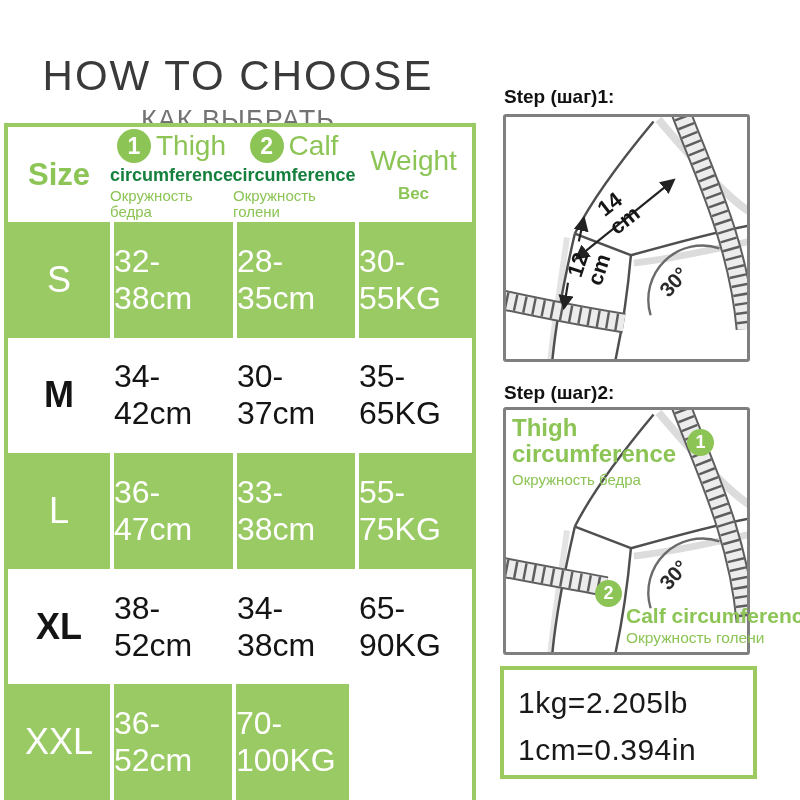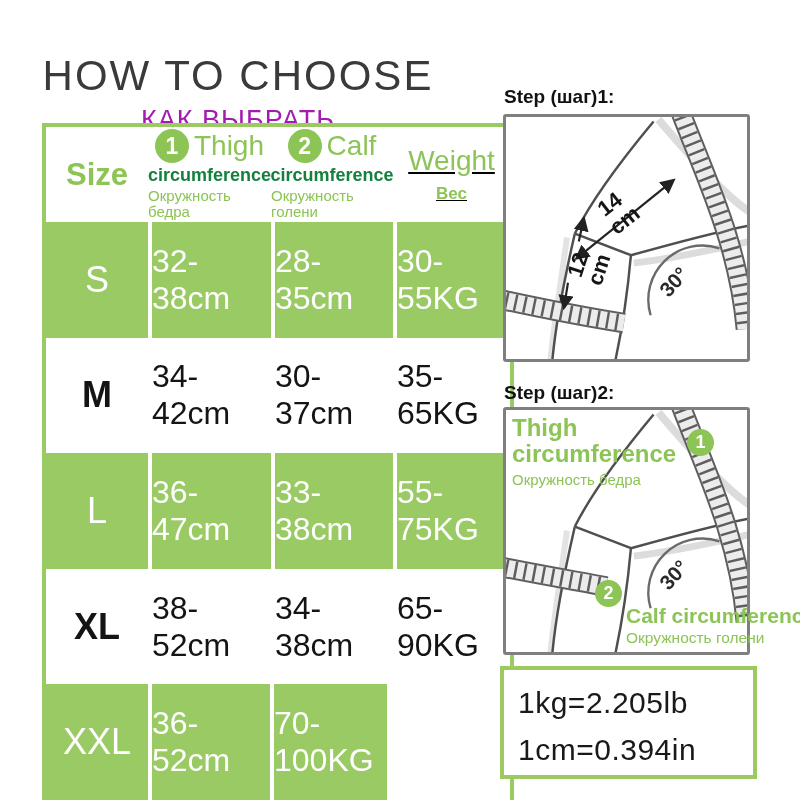--- a/index.html
+++ b/index.html
@@ -2,30 +2,30 @@
 <html><head>
 <meta charset="utf-8">
 <style>
   html,body{margin:0;padding:0;background:#fff;}
   .page{position:relative;width:800px;height:800px;background:#fff;overflow:hidden;
         font-family:"Liberation Sans",sans-serif;}
 
   
   .title-wrap{position:absolute;left:0;top:20px;width:476px;text-align:center;margin-top:32px;}
   .title{font-size:42px;color:#3a3a3a;letter-spacing:2px;font-weight:400;}
-  .subtitle{font-size:27px;color:#a21caf;letter-spacing:1px;margin-top:5px;font-weight:400;}
+  .subtitle{font-size:27px;color:#737373;letter-spacing:1px;margin-top:5px;font-weight:400;}
 
   
   .table{position:absolute;left:4px;top:123px;width:472px;height:677px;box-sizing:border-box;
          border-left:4px solid #9aca64;border-right:4px solid #9aca64;
-         display:flex;flex-direction:column;margin-left:38px;}
+         display:flex;flex-direction:column;}
   .thead{height:99px;box-sizing:border-box;border-top:4px solid #9aca64;background:#fff;
          display:flex;align-items:stretch;}
   .hcell{display:flex;flex-direction:column;align-items:center;justify-content:center;}
-  .thead .c0{width:102px;}.thead .c1{width:123px;}.thead .c2{width:122px;}.thead .c3{width:117px;text-decoration:underline;}
+  .thead .c0{width:102px;}.thead .c1{width:123px;}.thead .c2{width:122px;}.thead .c3{width:117px;}
   .size-h{color:#8cc455;font-weight:bold;font-size:31px;}
   .hl1{display:flex;align-items:center;gap:5px;color:#8cc455;font-size:28px;line-height:1;}
   .badge{width:34px;height:34px;border-radius:50%;background:#8cc455;color:#fff;font-weight:bold;
          font-size:23px;display:flex;align-items:center;justify-content:center;flex:0 0 auto;}
   .hl2{color:#15803d;font-weight:bold;font-size:18px;margin-top:3px;line-height:1.05;}
   .hl3{color:#8cc455;font-size:15px;margin-top:3px;line-height:1.05;}
   .c3 .hl3{font-weight:bold;font-size:17px;margin-top:10px;}
 
   .row{flex:1;display:flex;background:#fff;}
   .row .cell{display:flex;align-items:center;justify-content:center;font-size:32px;}

